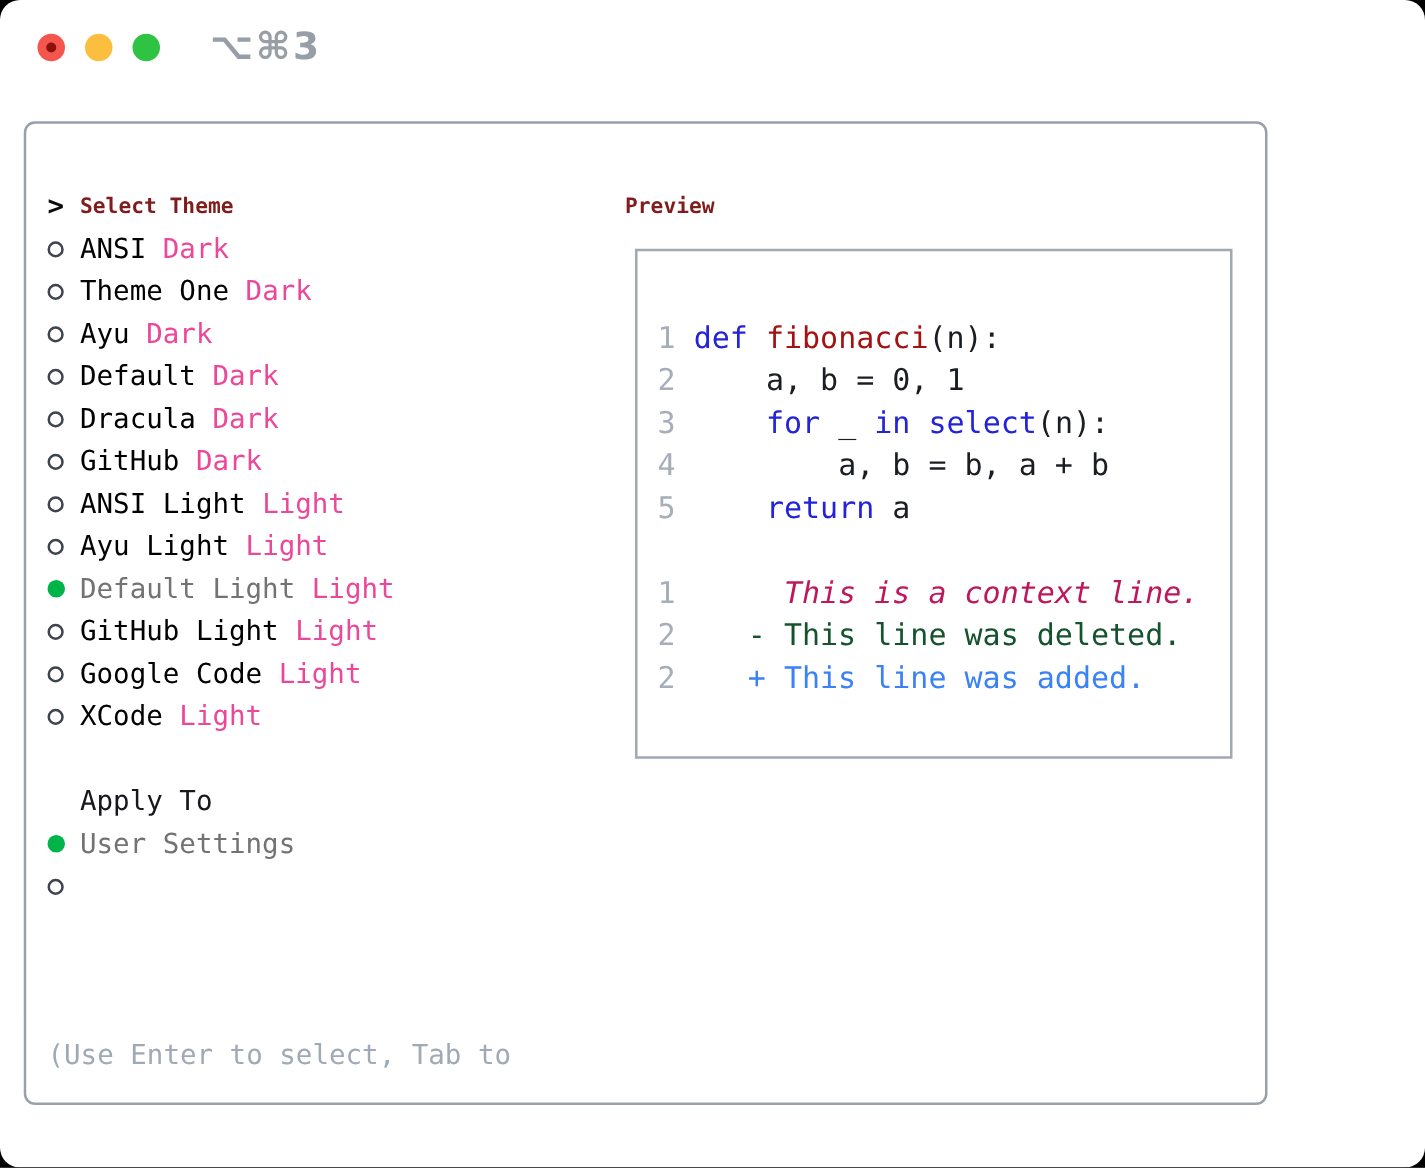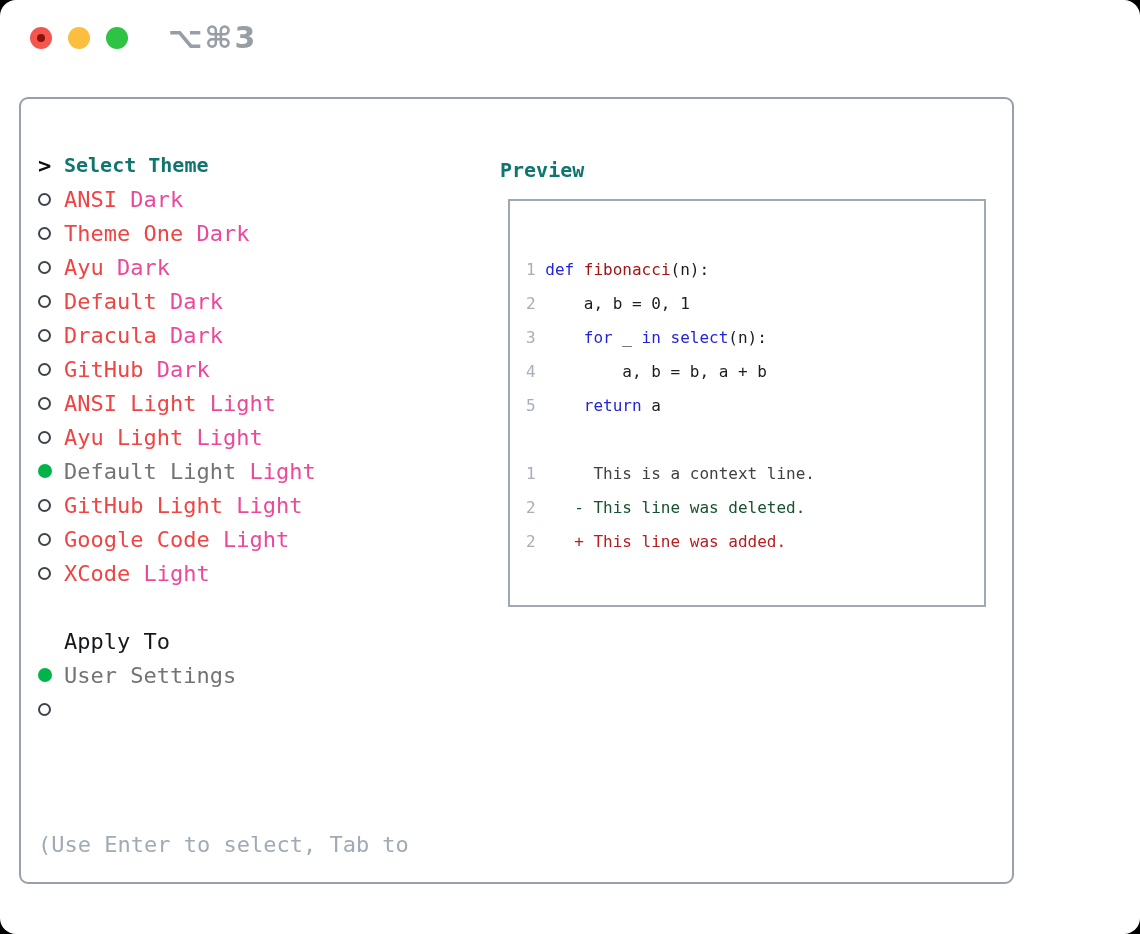--- a/index.html
+++ b/index.html
@@ -23,40 +23,40 @@
          border:2px solid #98a1ab;border-radius:9px;background:#fff;}
   .cols{display:flex;padding:49px 0 0 17px;}
   .leftcol{width:462px;flex:none;}
   .rightcol{flex:1;}
 
   .row{display:flex;align-items:center;height:34px;font-size:22px;white-space:pre;}
   .marker{width:26px;flex:none;display:flex;align-items:center;}
   .dot{width:9px;height:9px;border:2px solid #3d444d;border-radius:50%;}
   .dot.filled{width:14px;height:14px;border:none;background:#00b44a;}
   .prompt{font-weight:bold;color:#0b0c0e;}
-  .hdr{font-weight:bold;color:#0f766e;font-size:20px;}
-  .item-name{color:#ef4444;}
+  .hdr{font-weight:bold;color:#7f1d1d;font-size:17px;}
+  .item-name{color:#000000;}
   .variant{color:#ec4899;}
   .row.selected .item-name{color:#737373;}
   .subhdr{color:#16181d;}
   .hint{margin-top:34px;font-size:22px;line-height:34px;color:#a0aab6;white-space:pre;}
   .spacer{height:34px;}
 
   
-  .preview-title{height:34px;display:flex;align-items:flex-end;}
+  .preview-title{height:34px;display:flex;align-items:center;}
   .preview-box{margin:17px 0 0 8px;width:478px;height:408px;box-sizing:border-box;
                border:2px solid #a0a8b1;background:#fff;padding:52px 16px 0 16px;}
-  .codeline{font-size:16px;line-height:34px;white-space:pre;margin:0;}
+  .codeline{font-size:24px;line-height:34px;white-space:pre;margin:0;}
   .tk-ln{color:#a6aeb9;}
   .tk-kw{color:#2323d8;}
   .tk-fn{color:#a51212;}
   .tk-pl{color:#1a1d22;}
-  .tk-ctx{color:#404040;}
+  .tk-ctx{color:#be185d;font-style:italic;}
   .tk-del{color:#14532d;}
-  .tk-add{color:#b91c1c;}
+  .tk-add{color:#3b82f6;}
 </style>
 </head>
 <body>
 
 <div class="stage">
   <div class="window">
 
     <div class="titlebar">
       <div class="lights">
         <div class="light red"></div>

